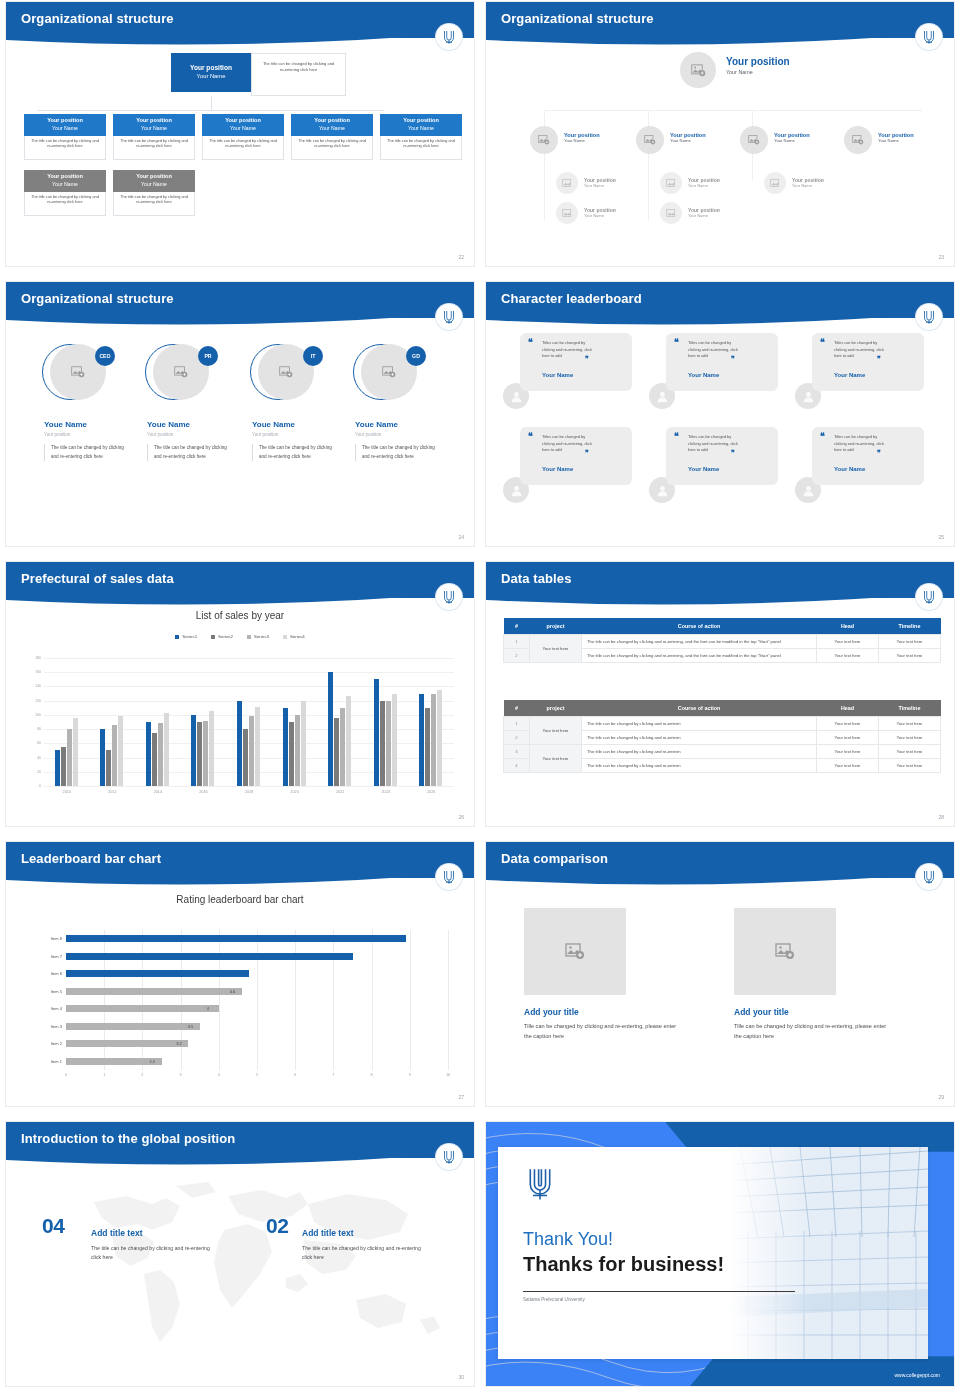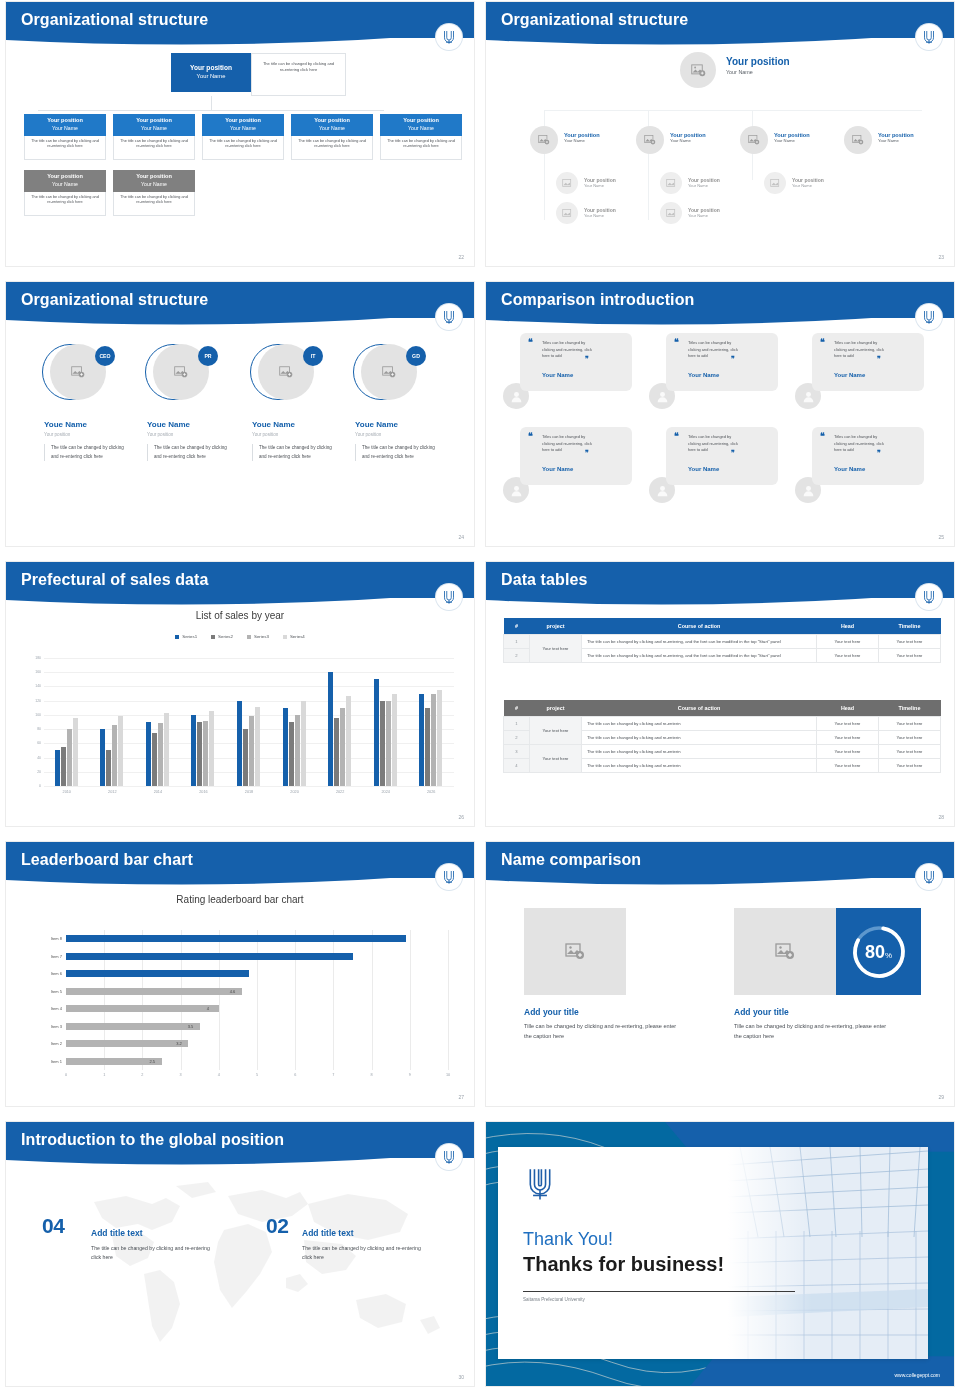--- a/index.html
+++ b/index.html
@@ -32,21 +32,21 @@
   }
   .hdr-wave {
     position: absolute; left: 0; top: 28px;
     width: 100%; height: 18px;
     overflow: hidden;
   }
   .hdr-wave svg { display: block; width: 100%; height: 18px; }
   .hdr-title {
     position: absolute; left: 15px; top: 9px;
     color: #ffffff;
-    font-size: 16px; font-weight: bold;
+    font-size: 13px; font-weight: bold;
     letter-spacing: .1px;
     z-index: 4;
   }
   .logo {
     position: absolute; right: 12px; top: 22px;
     width: 26px; height: 26px; border-radius: 50%;
     background: #ffffff;
     z-index: 6;
     display: flex; align-items: center; justify-content: center;
     box-shadow: 0 0 0 1px #dce6ef;
@@ -173,21 +173,21 @@
   .imgbox { position: absolute; background: #e3e3e3; display:flex; align-items:center; justify-content:center;}
   .bluebox{ position: absolute; background: #1560ab; display:flex; align-items:center; justify-content:center;}
   .dlabel { position: absolute; color: #fff; font-size: 18px; font-weight: bold; }
   .dsuffix{ font-size: 8px; font-weight: normal; vertical-align: baseline;}
   .ctitle { position: absolute; color: #1560ab; font-size: 8.5px; font-weight: bold; }
   .cbody  { position: absolute; font-size: 5.6px; line-height: 1.75; color: #4a4f55; width: 160px;}
   
   .worldmap { position: absolute; left: 50px; top: 48px; width: 390px; height: 200px; opacity: .5;}
   .bignum { position: absolute; color: #1560ab; font-size: 21px; font-weight: bold; letter-spacing: -.5px;}
   
-  .ty-wrap { position: absolute; inset: 0; background: #0369a1; overflow: hidden; }
+  .ty-wrap { position: absolute; inset: 0; background: #3b82f6; overflow: hidden; }
   .ty-card {
     position: absolute; left: 12px; top: 25px; width: 430px; height: 212px;
     background: #ffffff; box-shadow: 0 1px 4px rgba(0,0,0,.12);
     overflow: hidden;
   }
   .ty-logo { position: absolute; left: 25px; top: 18px; }
   .ty-thank { position: absolute; left: 25px; top: 82px; color: #1f6fc0; font-size: 18px; }
   .ty-thanks{ position: absolute; left: 25px; top: 106px; color: #1c1c1c; font-size: 20px; font-weight: bold;}
   .ty-rule  { position: absolute; left: 25px; top: 144px; width: 272px; height: 1px; background: #3a3a3a;}
   .ty-uni   { position: absolute; left: 25px; top: 150px; color: #7d848b; font-size: 4.6px;}
@@ -501,21 +501,21 @@
     <div class="pageno">24</div>
   </div>
 
   <div class="slide">
     <div class="hdr"></div>
     <div class="hdr-wave">
       <svg viewBox="0 0 470 18" preserveAspectRatio="none">
           <path d="M0,10 Q235,22 470,2 L470,0 L0,0 Z" fill="#1560ab"></path>
         </svg>
     </div>
-    <div class="hdr-title">Comparison introduction</div>
+    <div class="hdr-title">Character leaderboard</div>
     <div class="logo">
       <svg viewBox="0 0 24 24">
           <g fill="none" stroke="#1560ab" stroke-width="1.1">
             <path d="M6 4v9a6 6 0 0 0 12 0V4"></path>
             <path d="M9 4v9a3 3 0 0 0 6 0V4"></path>
             <path d="M8 19h8"></path>
             <path d="M12 16v5"></path>
           </g>
         </svg>
     </div>
@@ -845,21 +845,21 @@
     <div class="pageno">27</div>
   </div>
 
   <div class="slide">
     <div class="hdr"></div>
     <div class="hdr-wave">
       <svg viewBox="0 0 470 18" preserveAspectRatio="none">
           <path d="M0,10 Q235,22 470,2 L470,0 L0,0 Z" fill="#1560ab"></path>
         </svg>
     </div>
-    <div class="hdr-title">Name comparison</div>
+    <div class="hdr-title">Data comparison</div>
     <div class="logo">
       <svg viewBox="0 0 24 24">
           <g fill="none" stroke="#1560ab" stroke-width="1.1">
             <path d="M6 4v9a6 6 0 0 0 12 0V4"></path>
             <path d="M9 4v9a3 3 0 0 0 6 0V4"></path>
             <path d="M8 19h8"></path>
             <path d="M12 16v5"></path>
           </g>
         </svg>
     </div>
@@ -877,29 +877,20 @@
     <div class="cbody" style="left:38px;top:180px;">Tille can be changed by clicking and re-entering, please enter the caption here</div>
 
     <div class="imgbox" style="left:248px;top:66px;width:102px;height:87px;">
       <svg width="20" height="17" viewBox="0 0 20 17">
           <rect x="1" y="1" width="14" height="12" fill="none" stroke="#9b9b9b" stroke-width="1.3"></rect>
           <path d="M2 11l4-4 3 3 3-3 2 2v2z" fill="#9b9b9b"></path>
           <circle cx="5.5" cy="4.5" r="1.2" fill="#9b9b9b"></circle>
           <circle cx="15" cy="12" r="4" fill="#9b9b9b"></circle>
           <path d="M15 10v4M13 12h4" stroke="#fff" stroke-width="1"></path>
         </svg>
-    </div>
-    <div class="bluebox" style="left:350px;top:66px;width:85px;height:87px;">
-      <svg width="62" height="62" viewBox="0 0 62 62">
-        <circle cx="31" cy="31" r="24" fill="none" stroke="#5d97cd" stroke-width="3.4"></circle>
-        <circle cx="31" cy="31" r="24" fill="none" stroke="#ffffff" stroke-width="3.8" stroke-linecap="round" stroke-dasharray="120.6 150.8" transform="rotate(-80 31 31)"></circle>
-      </svg>
-      <div class="dlabel" style="left:50%;top:50%;transform:translate(-50%,-50%);white-space:nowrap;">
-        <span>80</span><span class="dsuffix">%</span>
-      </div>
     </div>
     <div class="ctitle" style="left:248px;top:165px;">Add your title</div>
     <div class="cbody" style="left:248px;top:180px;">Tille can be changed by clicking and re-entering, please enter the caption here</div>
 
     <div class="pageno">29</div>
   </div>
 
   <div class="slide">
     <div class="hdr"></div>
     <div class="hdr-wave">

